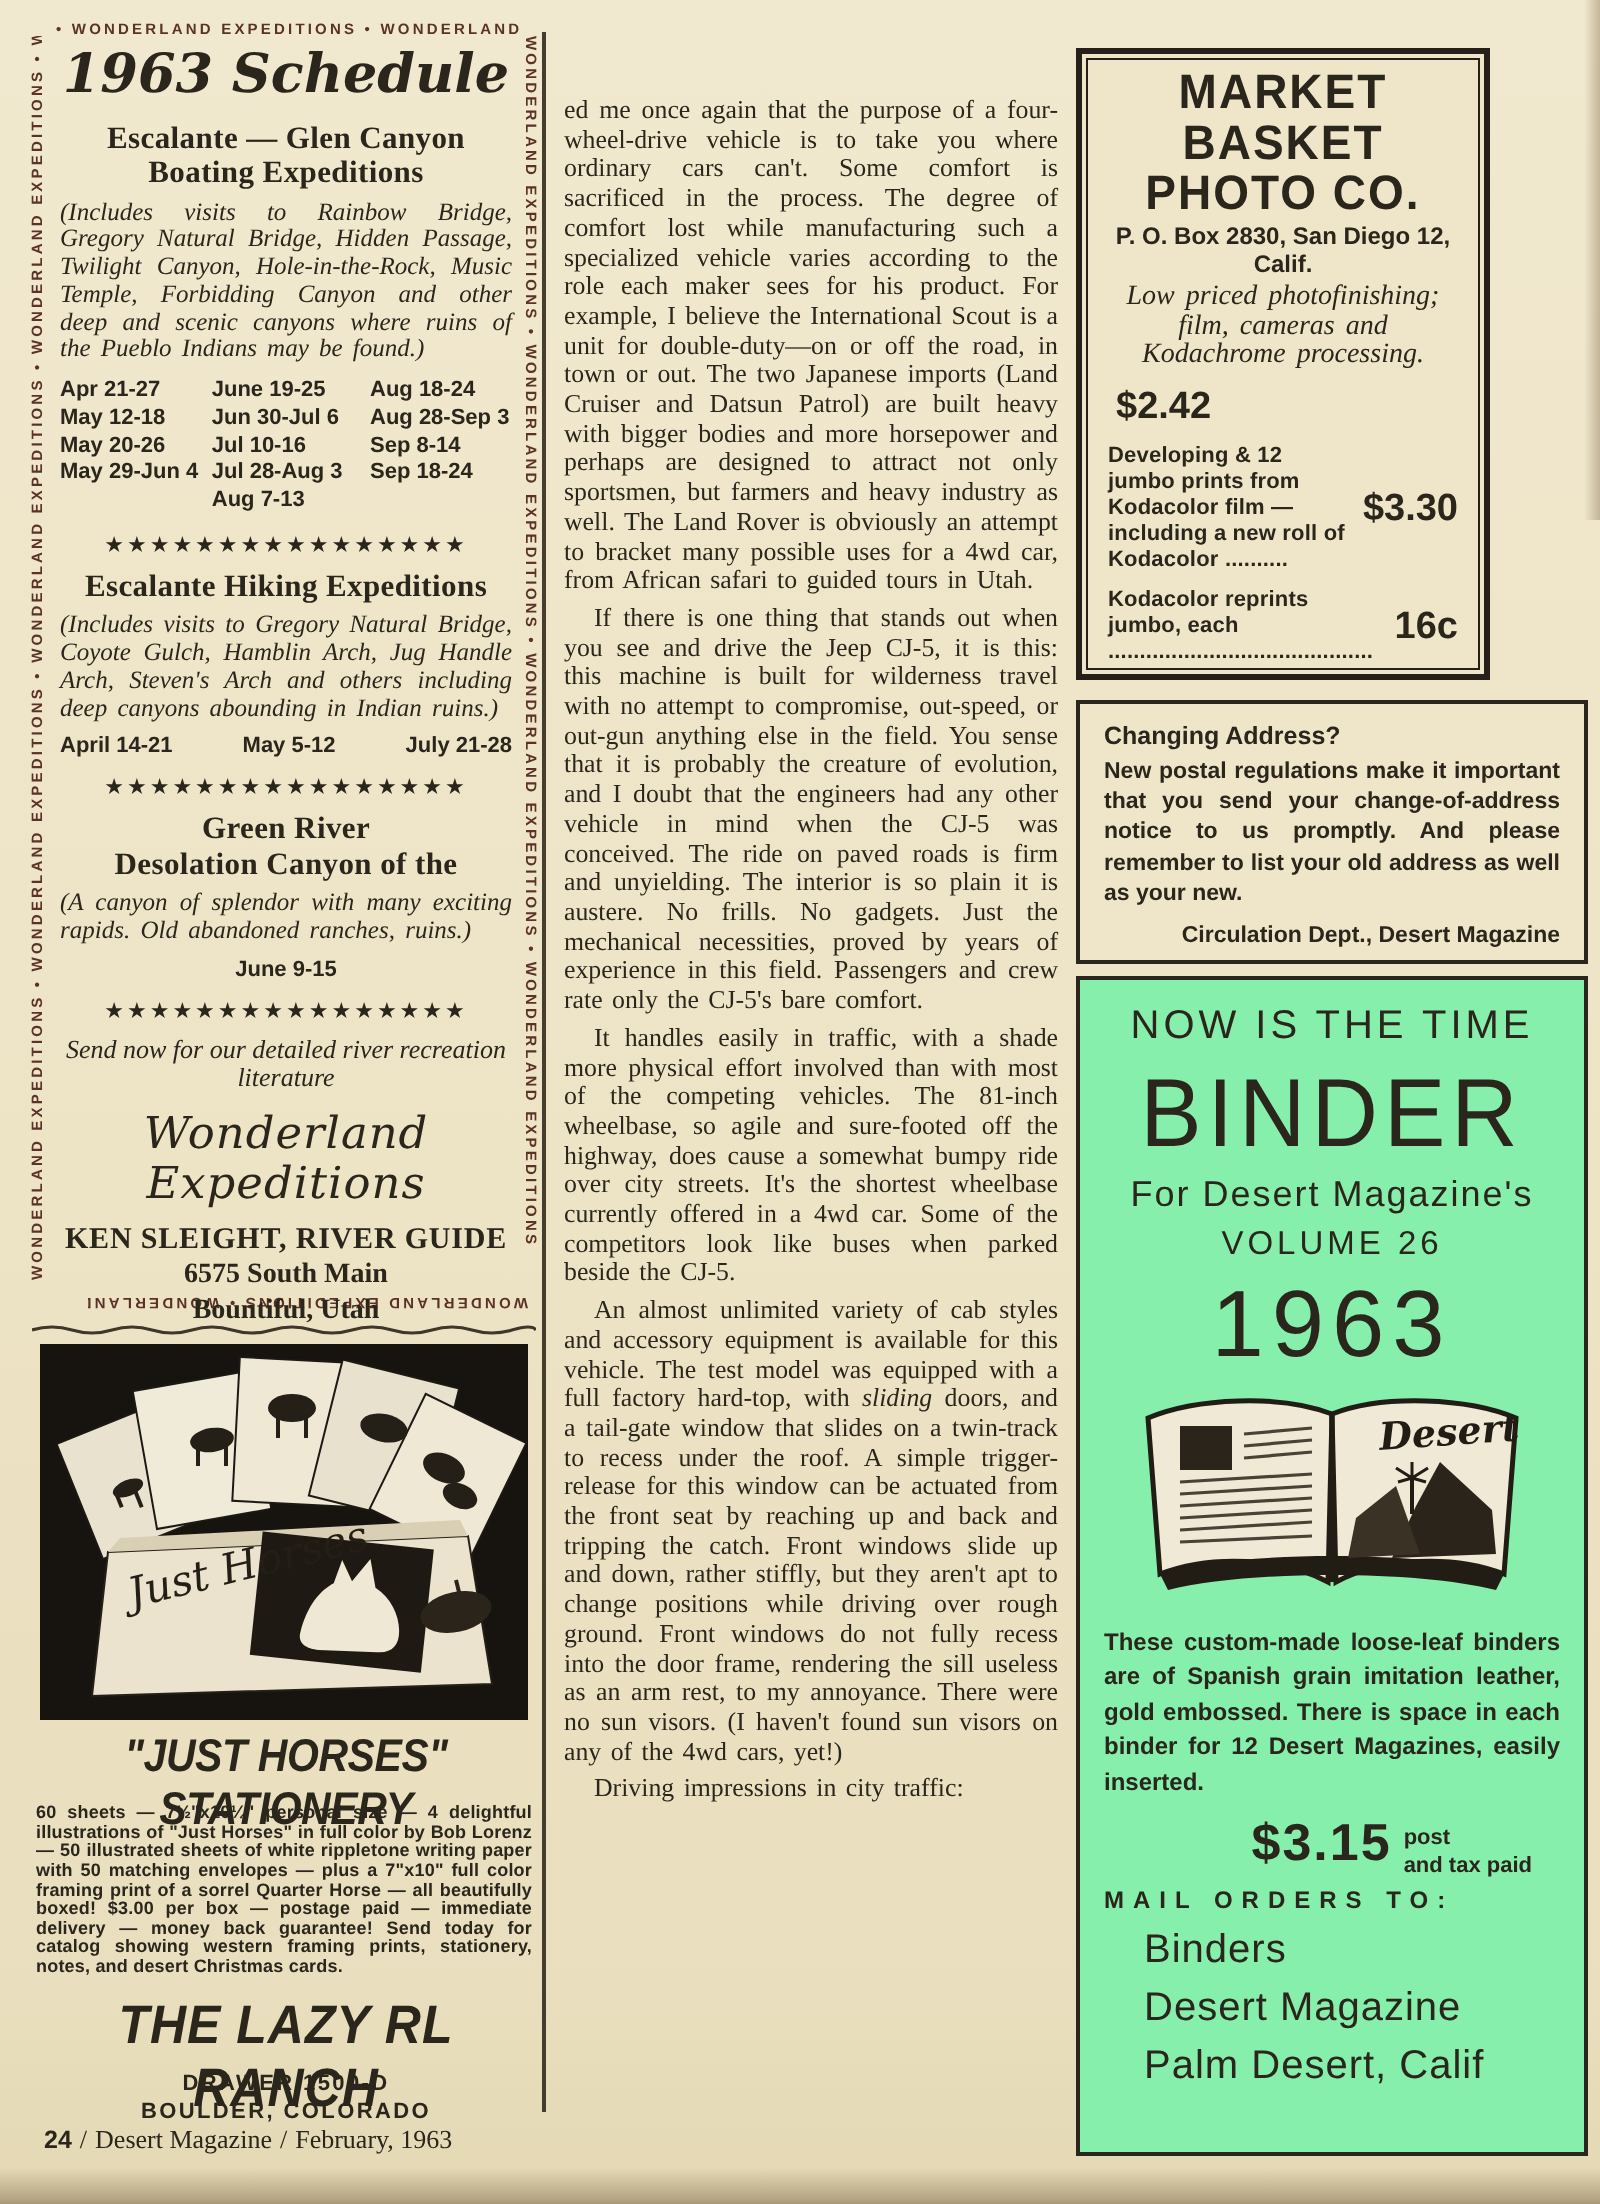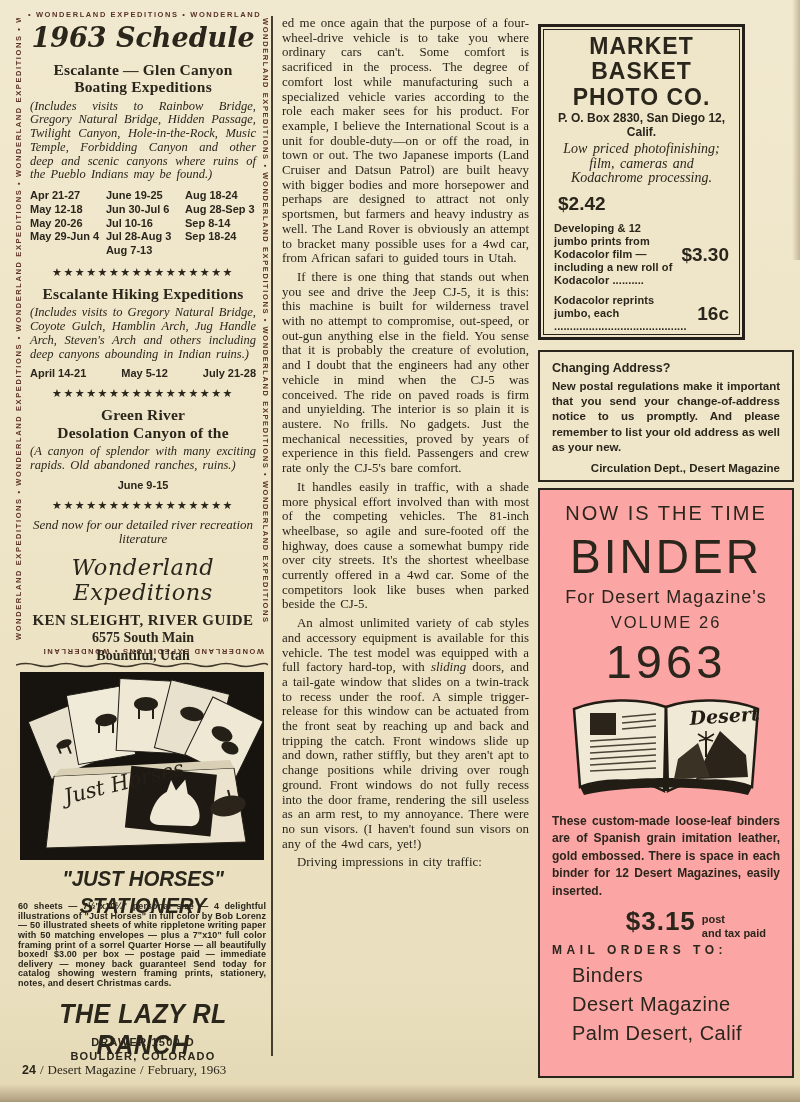--- a/index.html
+++ b/index.html
@@ -57,21 +57,21 @@
     font:bold italic 25px "Liberation Sans",sans-serif;transform:scaleY(1.08);letter-spacing:.5px;}
   .jh-addr1{position:absolute;top:1028px;left:0;width:100%;text-align:center;
     font:bold 11px "Liberation Sans",sans-serif;letter-spacing:1.2px;}
   .jh-addr2{position:absolute;top:1042px;left:0;width:100%;text-align:center;
     font:bold 11px "Liberation Sans",sans-serif;letter-spacing:1.2px;}
 
   
   .article-col{position:absolute;left:271px;top:16px;width:258px;height:1040px;
     border-left:2px solid #453e2e;padding-left:9px;}
   .article-col p{font:12.9px "Liberation Serif",serif;line-height:14.7px;text-align:justify;
-    text-indent:15px;word-spacing:1.5px;}
+    text-indent:15px;word-spacing:1.5px;margin-top:32px;}
   .article-col p.first{text-indent:0;}
   .article-col p + p{margin-top:4px;}
 
   
   .right-col{position:absolute;left:538px;top:24px;width:256px;font-family:"Liberation Sans",sans-serif;}
   .mb-box{position:absolute;top:0;left:0;width:207px;height:316px;border:3px solid #25211a;padding:2px;background:#efe6c9;}
   .mb-inner{border:1px solid #25211a;height:100%;padding:6px 10px 4px 10px;overflow:hidden;}
   .mb-title{font:bold 23px "Liberation Sans",sans-serif;text-align:center;line-height:1.04;letter-spacing:1px;transform:scaleY(1.05);}
   .mb-addr{font:bold 12px "Liberation Sans",sans-serif;text-align:center;margin-top:3px;}
   .mb-tag{font:italic 14px "Liberation Serif",serif;text-align:center;line-height:1.06;margin-top:3px;word-spacing:2px;}
@@ -81,21 +81,21 @@
   .mb-note{font:italic 14px "Liberation Serif",serif;text-align:center;margin-top:7px;}
   .mb-send{font:bold 11.5px "Liberation Sans",sans-serif;text-align:center;margin-top:5px;}
   .mb-co{font:bold 12px "Liberation Sans",sans-serif;text-align:center;margin-top:3px;letter-spacing:1px;}
 
   .ca-box{position:absolute;top:326px;left:0;width:256px;height:132px;border:2px solid #2a261e;padding:9px 12px;background:#efe6c9;}
   .ca-h{font:bold 12.5px "Liberation Sans",sans-serif;}
   .ca-b{font:600 11.5px "Liberation Sans",sans-serif;line-height:1.32;text-align:justify;margin-top:4px;}
   .ca-sig{font:bold 11.5px "Liberation Sans",sans-serif;text-align:right;margin-top:5px;line-height:1.4;}
 
   .bn-box{position:absolute;top:464px;left:0;width:256px;height:590px;border:2px solid #2a261e;
-    padding:12px 12px 0 12px;background:#fca5a5;overflow:hidden;}
+    padding:12px 12px 0 12px;background:#86efac;overflow:hidden;}
   .bn-l1{font:400 20px "Liberation Sans",sans-serif;text-align:center;letter-spacing:2px;}
   .bn-l2{font:400 16px "Liberation Sans",sans-serif;text-align:center;letter-spacing:3px;margin-top:6px;word-spacing:4px;}
   .bn-l3{font:500 46px "Liberation Sans",sans-serif;text-align:center;letter-spacing:3px;margin-top:4px;transform:scaleY(1.05);}
   .bn-l4{font:400 18px "Liberation Sans",sans-serif;text-align:center;letter-spacing:1px;margin-top:4px;}
   .bn-l5{font:400 16.5px "Liberation Sans",sans-serif;text-align:center;letter-spacing:2px;margin-top:5px;}
   .bn-l6{font:400 47px "Liberation Sans",sans-serif;text-align:center;letter-spacing:4px;margin-top:2px;}
   .bn-book{display:block;margin:4px auto 0 auto;}
   .bn-body{font:bold 12px "Liberation Sans",sans-serif;line-height:1.45;text-align:justify;margin-top:8px;}
   .bn-price-row{display:flex;justify-content:flex-end;align-items:flex-start;margin-top:6px;padding-right:14px;}
   .bn-price{font:bold 26px "Liberation Sans",sans-serif;letter-spacing:1px;}

